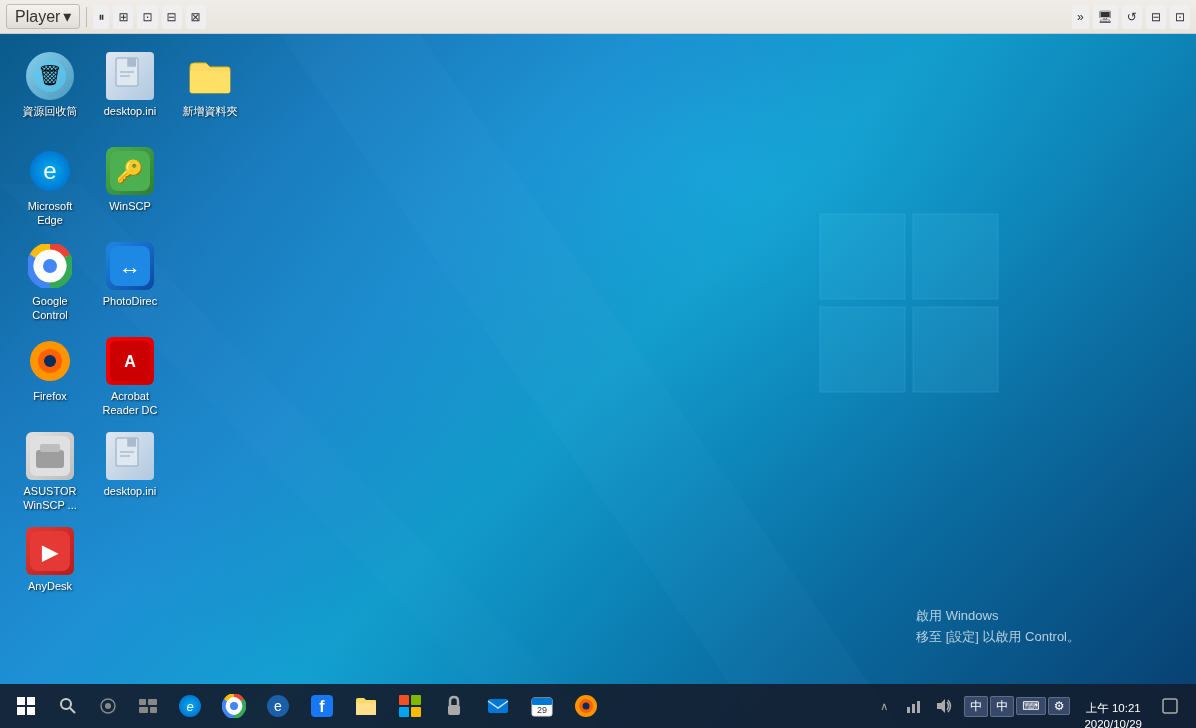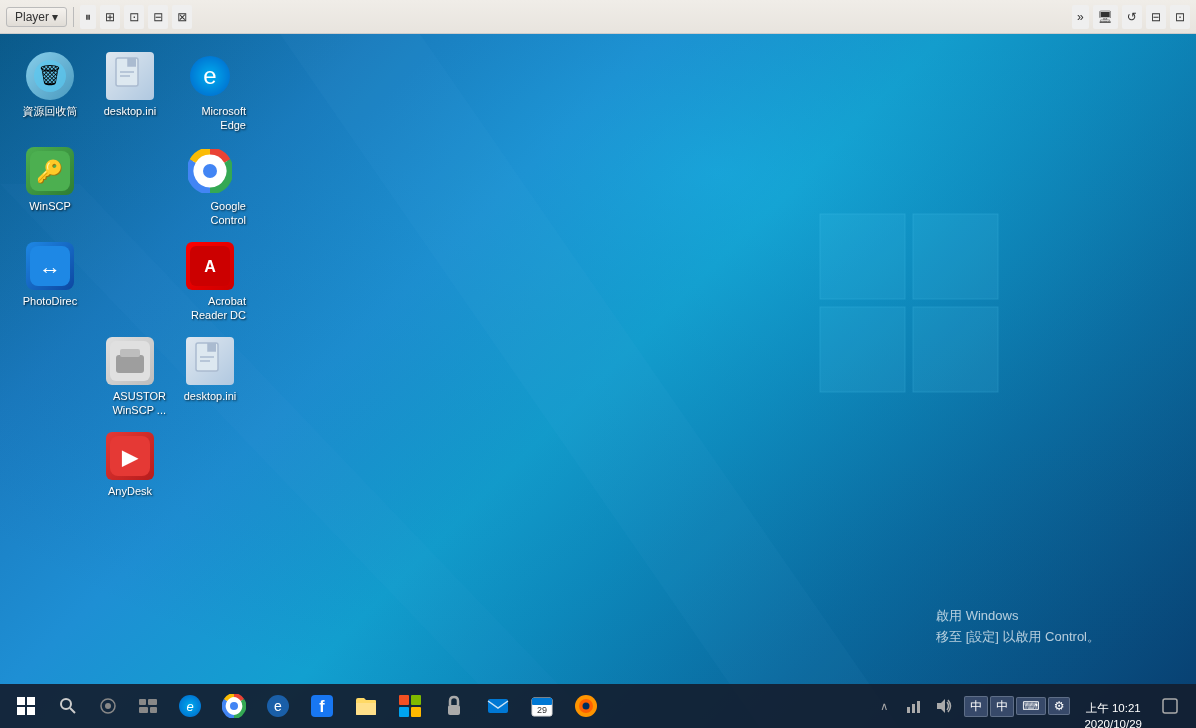--- a/index.html
+++ b/index.html
@@ -32,21 +32,21 @@
       border-radius: 2px;
       font-size: 12px;
       color: #333;
       border: 1px solid transparent;
     }
     .toolbar-player-btn {
       background: linear-gradient(180deg, #f5f2ee 0%, #e0dcd6 100%);
       border: 1px solid #bbb;
       padding: 2px 8px;
       border-radius: 3px;
-      font-size: 12px;
+      font-size: 16px;
       color: #333;
       cursor: pointer;
       display: flex;
       align-items: center;
       gap: 3px;
     }
     .toolbar-sep {
       width: 1px;
       height: 20px;
       background: #bbb;
@@ -65,21 +65,21 @@
       height: 694px;
       background: linear-gradient(135deg, #0a5a8a 0%, #1a7abf 20%, #1e8fd4 35%, #12a0d0 50%, #0d8cbf 60%, #0a6ba0 75%, #083d6e 100%);
       position: relative;
       overflow: hidden;
     }
 
     
     .activate-text {
       position: absolute;
       bottom: 80px;
-      right: 96px;
+      right: 116px;
       color: rgba(255,255,255,0.7);
       font-size: 13px;
       line-height: 1.6;
     }
 
     
     .desktop-icons {
       position: absolute;
       top: 10px;
       left: 10px;
@@ -104,21 +104,21 @@
       margin-bottom: 4px;
       display: flex;
       align-items: center;
       justify-content: center;
       font-size: 32px;
       border-radius: 6px;
     }
     .icon-label {
       color: #fff;
       font-size: 11px;
-      text-align: right;
+      text-align: center;
       text-shadow: 1px 1px 2px rgba(0,0,0,0.8);
       line-height: 1.3;
       word-break: break-word;
     }
 
     
     .icon-recycle { background: linear-gradient(135deg, #87ceeb, #4a9abf); border-radius: 50%; }
     .icon-winscp { background: linear-gradient(135deg, #4CAF50, #2e7d32); border-radius: 8px; }
     .icon-teamviewer { background: linear-gradient(135deg, #1e88e5, #0d47a1); border-radius: 8px; }
     .icon-acrobat { background: linear-gradient(135deg, #ff0000, #cc0000); border-radius: 6px; }
@@ -310,20 +310,29 @@
         <svg width="36" height="40" viewBox="0 0 36 40">
             <rect x="4" y="2" width="22" height="28" rx="2" fill="#dde8f0" stroke="#aabbd0" stroke-width="1.5"></rect>
             <rect x="16" y="2" width="8" height="8" rx="0" fill="#aabbd0"></rect>
             <polyline points="16,2 16,10 24,10" fill="none" stroke="#aabbd0" stroke-width="1.5"></polyline>
             <line x1="8" y1="16" x2="22" y2="16" stroke="#aabbd0" stroke-width="1.5"></line>
             <line x1="8" y1="20" x2="18" y2="20" stroke="#aabbd0" stroke-width="1.5"></line>
           </svg>
       </div>
       <span class="icon-label">desktop.ini</span>
     </div>
+    <div class="desktop-icon">
+      <div class="icon-img">
+        <svg width="44" height="38" viewBox="0 0 44 38">
+            <path d="M2,10 Q2,6 6,6 L18,6 L22,10 L40,10 Q42,10 42,12 L42,34 Q42,36 40,36 L4,36 Q2,36 2,34 Z" fill="#ffd966" stroke="#e6b800" stroke-width="1"></path>
+            <path d="M2,14 L42,14 L42,34 Q42,36 40,36 L4,36 Q2,36 2,34 Z" fill="#ffe066"></path>
+          </svg>
+      </div>
+      <span class="icon-label">新增資料夾</span>
+    </div>
 
     <div class="desktop-icon">
       <div class="icon-img" style="background:transparent;">
         <svg width="44" height="44" viewBox="0 0 44 44">
             <defs>
               <radialGradient id="edgeGrad" cx="50%" cy="50%" r="50%">
                 <stop offset="0%" stop-color="#00adef"></stop>
                 <stop offset="100%" stop-color="#0078d4"></stop>
               </radialGradient>
             </defs>
@@ -371,20 +380,30 @@
           </svg>
       </div>
       <span class="icon-label">PhotoDirec</span>
     </div>
     <div class="desktop-icon">
       <div class="icon-img" style="background:transparent;"></div>
       <span class="icon-label"></span>
     </div>
 
     <div class="desktop-icon">
+      <div class="icon-img" style="background:transparent;">
+        <svg width="44" height="44" viewBox="0 0 44 44">
+            <circle cx="22" cy="22" r="20" fill="#ff9500"></circle>
+            <circle cx="22" cy="22" r="12" fill="#ff6000"></circle>
+            <circle cx="22" cy="22" r="6" fill="#002e5f"></circle>
+          </svg>
+      </div>
+      <span class="icon-label">Firefox</span>
+    </div>
+    <div class="desktop-icon">
       <div class="icon-img icon-acrobat">
         <svg width="44" height="44" viewBox="0 0 44 44">
             <rect x="2" y="2" width="40" height="40" rx="6" fill="#cc0000"></rect>
             <text x="22" y="28" text-anchor="middle" font-size="16" fill="white" font-weight="bold">A</text>
           </svg>
       </div>
       <span class="icon-label">Acrobat Reader DC</span>
     </div>
     <div class="desktop-icon">
       <div class="icon-img" style="background:transparent;"></div>

